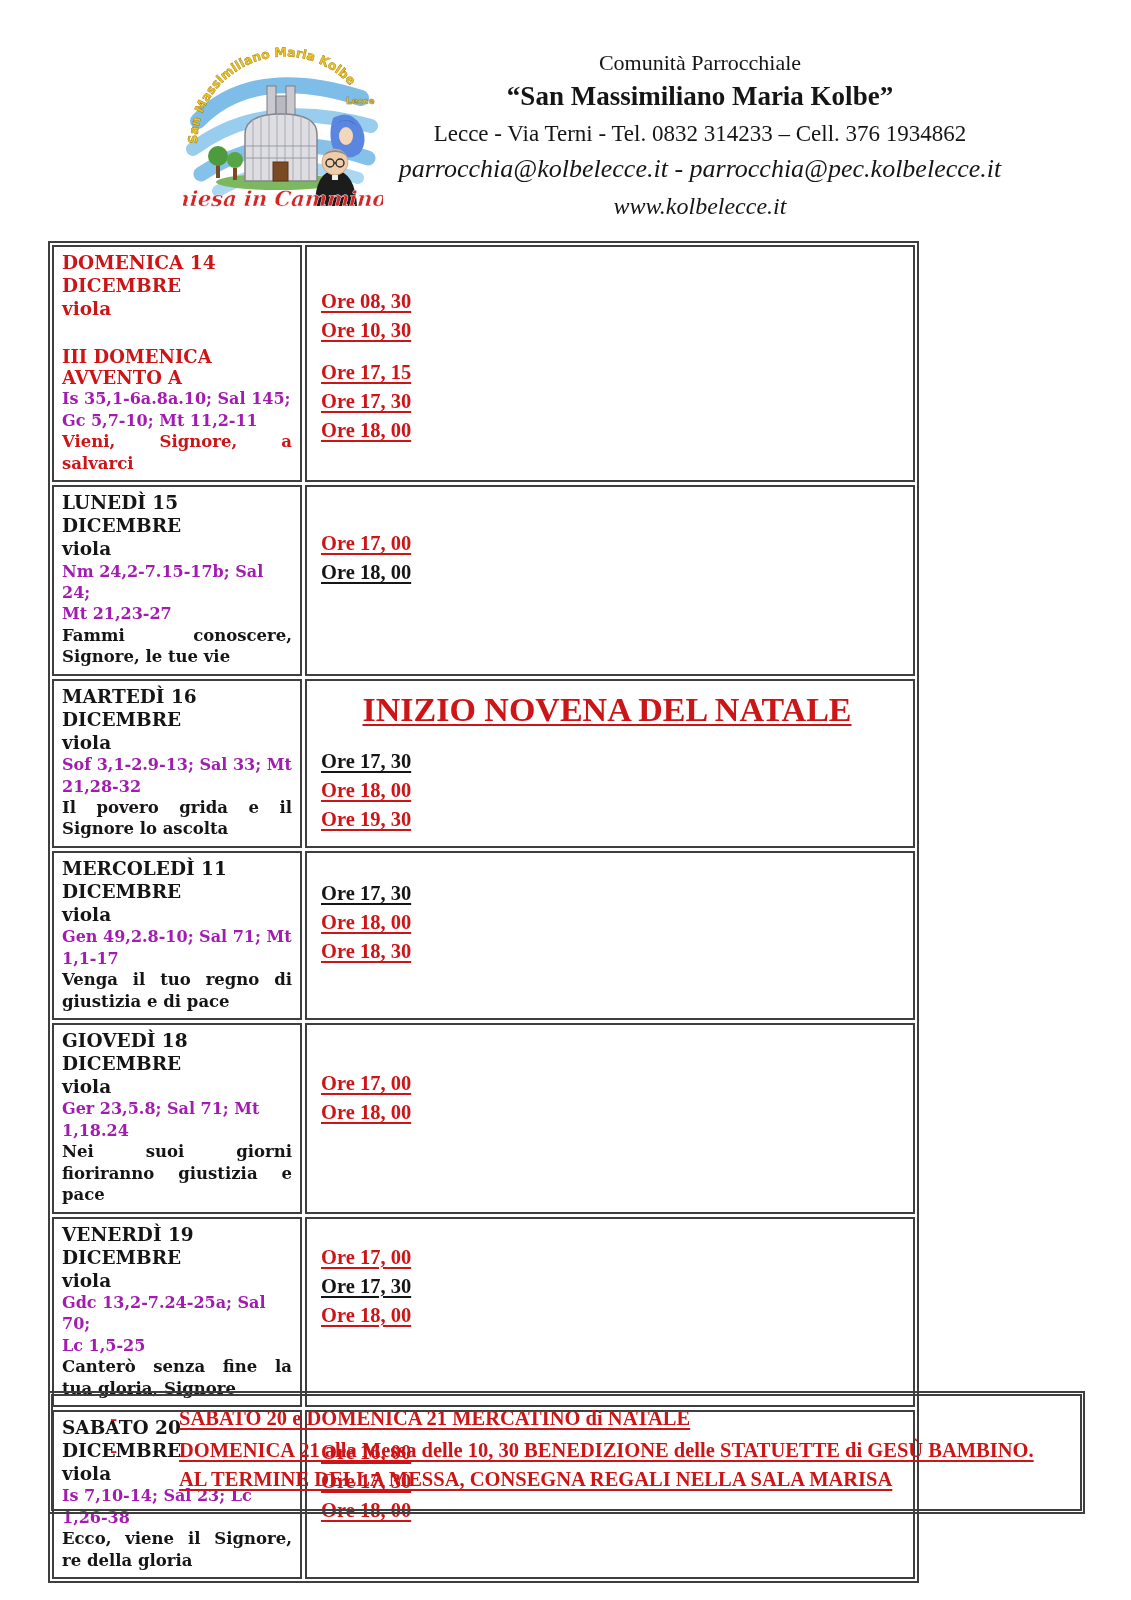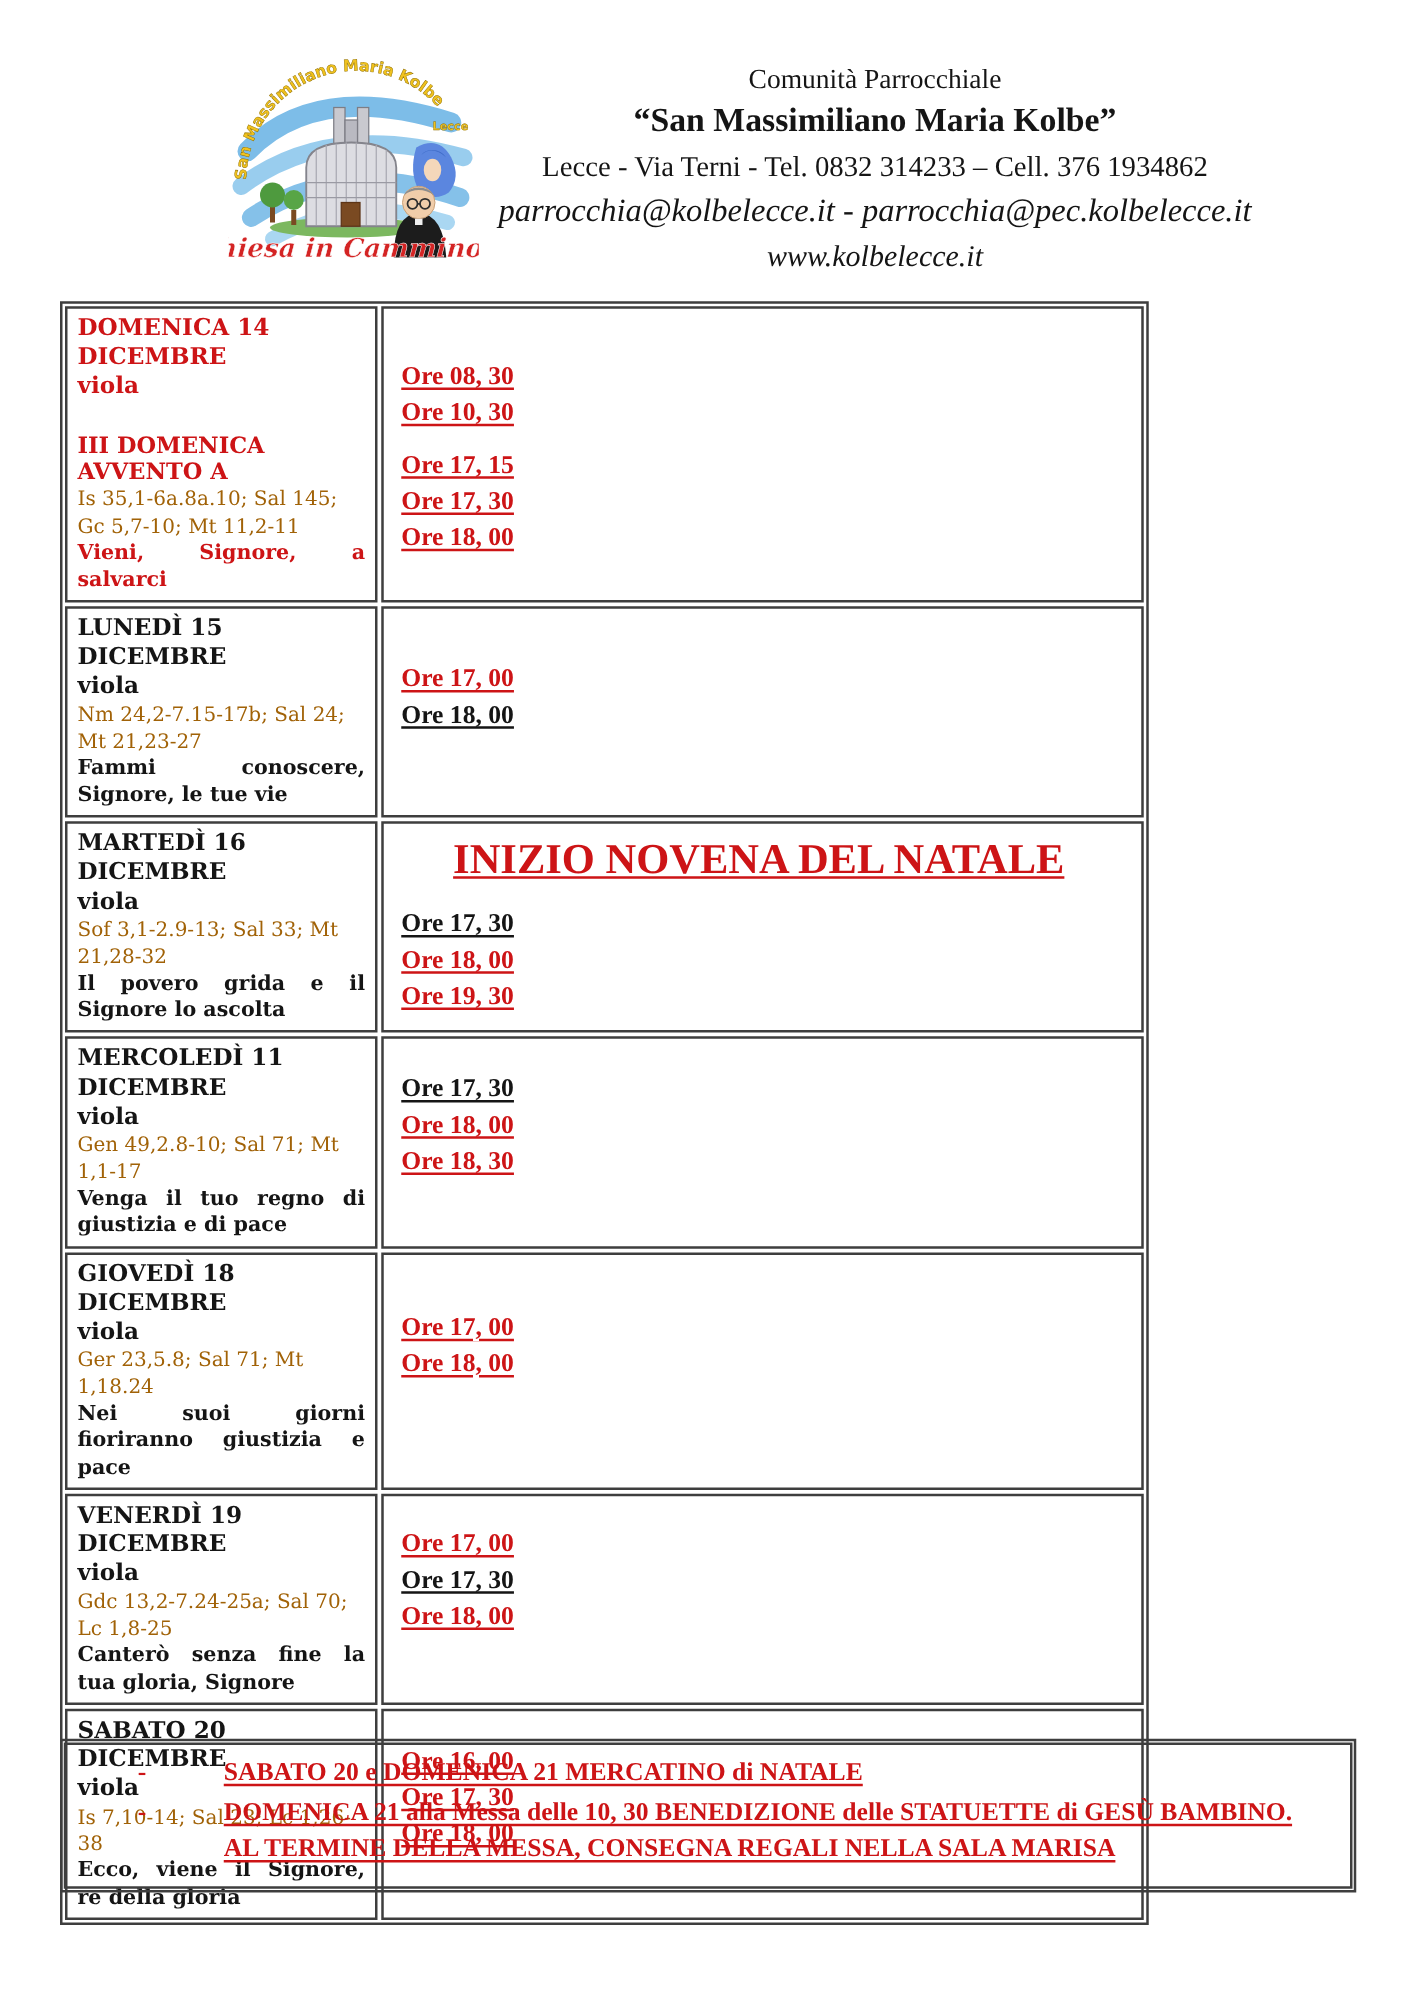--- a/index.html
+++ b/index.html
@@ -28,21 +28,21 @@
   .cell{border:2px solid var(--line);background:#fff;}
   .lcell{padding:4px 8px 6px 8px;display:flex;flex-direction:column;
          font-family:"DejaVu Serif",serif;}
   .rcell{padding:6px 20px 6px 14px;}
   .d1 .lcell{min-height:200px}.d2 .lcell{min-height:161px}.d3 .lcell{min-height:159px}
   .d4 .lcell{min-height:141px}.d5 .lcell{min-height:146px}.d6 .lcell{min-height:158px}
   .d7 .lcell{min-height:149px}
   .day-title{font-size:18.5px;font-weight:bold;line-height:1.25;}
   .day-sub{font-size:18px;font-weight:bold;margin-top:26px;}
   .readings-wrap{margin-top:auto;}
-  .readings{font-size:16px;line-height:1.34;color:#a16207;}
+  .readings{font-size:16px;line-height:1.34;color:#a21caf;font-weight:bold;}
   .response{font-size:16.5px;font-weight:bold;line-height:1.3;text-align:justify;}
   .red{color:var(--red);}
   .blk{color:var(--ink);}
   .u{text-decoration:underline;text-decoration-thickness:2px;text-underline-offset:3px;}
 
   .banner{font-size:34px;font-weight:bold;text-align:center;margin:4px 0 18px 0;}
   .events{display:flex;flex-direction:column;}
   .ev{display:flex;gap:14px;font-size:20.5px;font-weight:bold;line-height:1.32;margin:1px 0;}
   .ev .etime{flex:0 0 112px;white-space:nowrap;}
   .ev.gap{margin-top:14px;}
@@ -286,21 +286,21 @@
       </div>
       <div class="cell d6 lhost row-left">
         <div class="lcell">
           <div class="day-title blk">
             <div>VENERDÌ 19 DICEMBRE</div>
             <div>viola</div>
           </div>
           <div class="readings-wrap">
             <div class="readings">
               <div>Gdc 13,2-7.24-25a; Sal 70;</div>
-              <div>Lc 1,8-25</div>
+              <div>Lc 1,5-25</div>
             </div>
             <div class="response blk">Canterò senza fine la tua gloria, Signore</div>
           </div>
         </div>
       </div>
       <div class="cell rcell d6">
         <div class="events">
           <div class="ev">
             <span class="etime u red">Ore 17, 00</span>
           </div>

